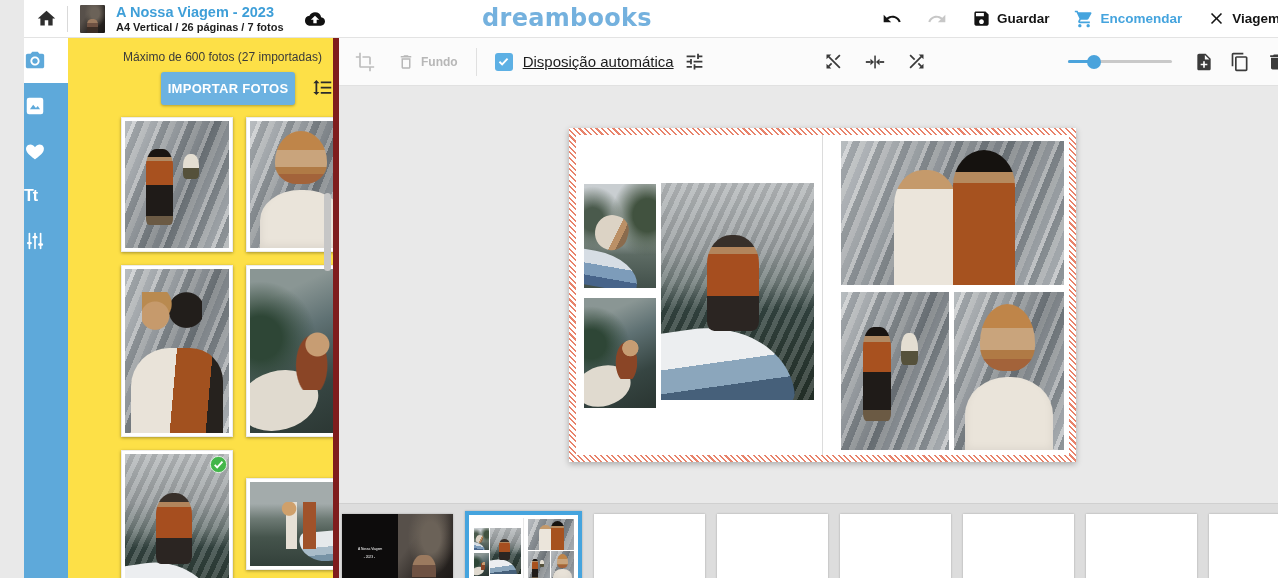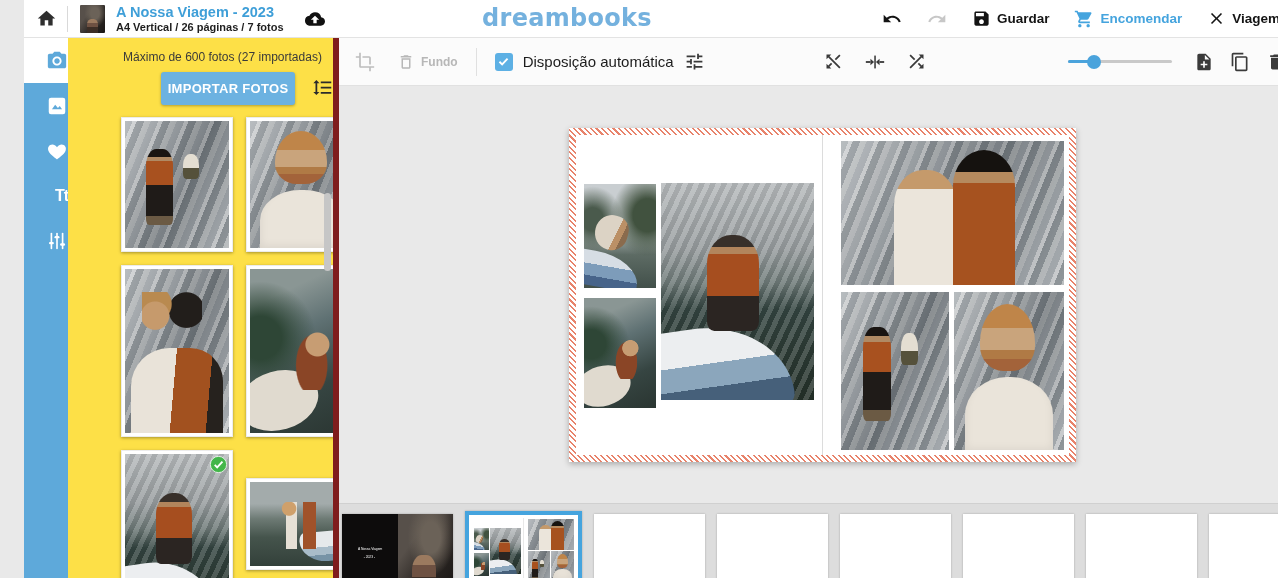--- a/index.html
+++ b/index.html
@@ -27,21 +27,21 @@
              color:#141414; cursor:pointer; padding:4px 6px; background:none; border:none;
              font-family:inherit; }
   .hdr-btn.disabled { color:#c7c7c7; }
   .hdr-btn.blue { color:var(--selected); }
 
   
   .main { flex:1; display:flex; min-height:0; }
 
   
   .rail { width:44px; background:var(--rail); display:flex; flex-direction:column; }
-  .rail .tab { height:45px; display:flex; align-items:center; justify-content:flex-end;
+  .rail .tab { height:45px; display:flex; align-items:center; justify-content:flex-start;
                cursor:pointer; color:#fff; background:transparent; border:none; }
   .rail .tab.active { background:#fff; color:var(--rail); }
   .tt-glyph { font-size:16px; font-weight:bold; color:#fff; letter-spacing:-1px; }
 
   
   .panel { width:271px; background:#fde047; border-right:6px solid #7f1d1d; position:relative;
            overflow:hidden;padding-left:44px; }
   .panel-note { margin-top:12px; text-align:center; font-size:12px; color:#3a3a3a; }
   .panel-actions { margin:8px 0 0 49px; display:flex; align-items:center; height:33px; }
   .import-btn { width:170px; height:33px; background:var(--button); border:none; border-radius:3px;
@@ -63,21 +63,21 @@
   .canvas-toolbar { height:48px; min-height:48px; background:#fbfbfb; border-bottom:1px solid #e1e1e1;
                     display:flex; align-items:center; padding:0 16px; }
   .tb-icon { background:none; border:none; cursor:pointer; color:#3a3a3a; display:inline-flex;
              align-items:center; }
   .tb-icon.disabled { color:#bdbdbd; }
   .fundo-group { display:flex; align-items:center; gap:6px; margin-left:22px; color:#b7b7b7;
                  font-size:12px; font-weight:bold; cursor:default; }
   .tb-divider { width:1px; height:28px; background:#e0e0e0; margin:0 18px; }
   .chk { width:18px; height:18px; border-radius:3px; background:var(--checkbox);
          display:inline-flex; align-items:center; justify-content:center; cursor:pointer; }
-  .auto-label { margin:0 10px 0 10px; font-size:15px; color:#1c1c1c; }
+  .auto-label { margin:0 10px 0 10px; font-size:15px; color:#1c1c1c;text-decoration:underline; }
   .layout-icons { display:flex; align-items:center; gap:20px; margin-left:118px; color:#2f2f2f; }
   .zoom-group { margin-left:auto; display:flex; align-items:center; }
   .slider { width:104px; height:3px; background:#c9c9c9; border-radius:2px; position:relative;
             cursor:pointer; }
   .slider-fill { height:100%; background:var(--accent); border-radius:2px; }
   .slider-thumb { position:absolute; top:50%; transform:translate(-50%,-50%); width:14px;
                   height:14px; border-radius:50%; background:var(--accent); cursor:grab; }
   .page-icons { display:flex; align-items:center; gap:16px; margin-left:22px; color:#161616; }
 
   

